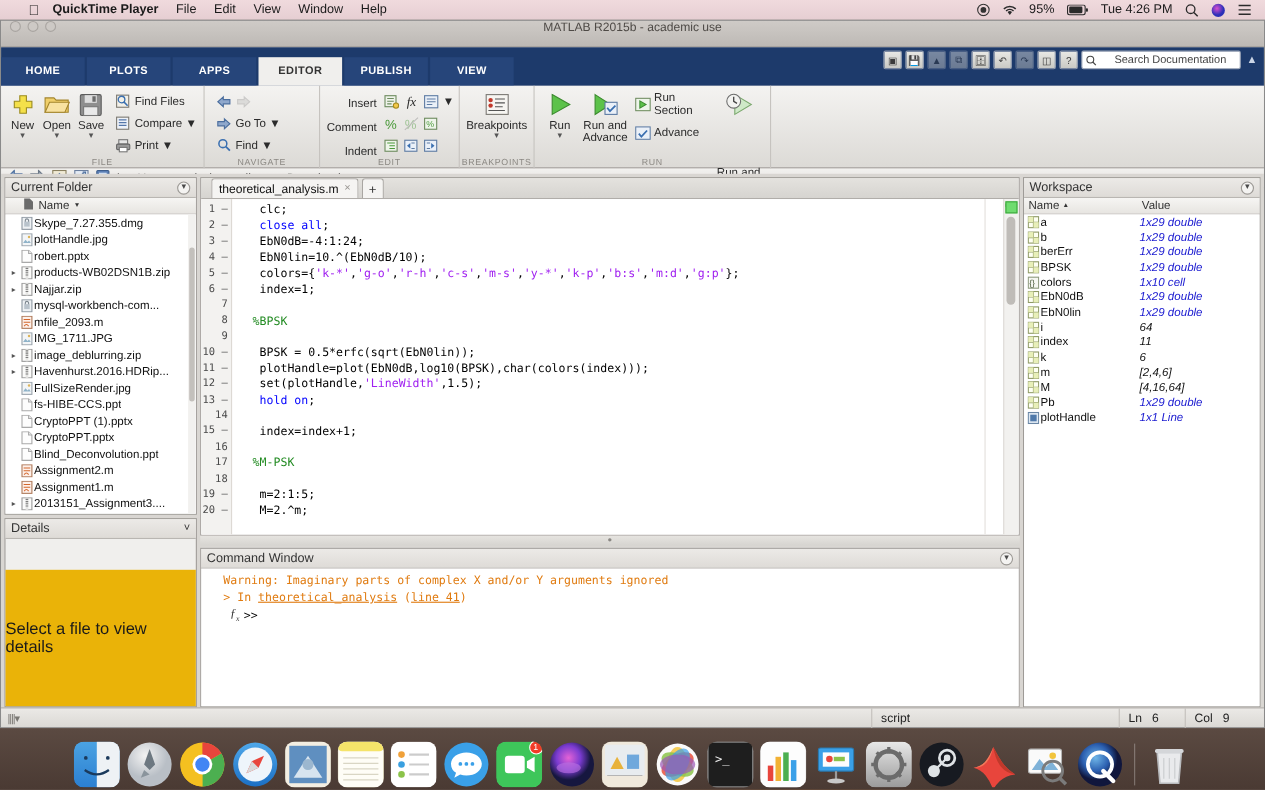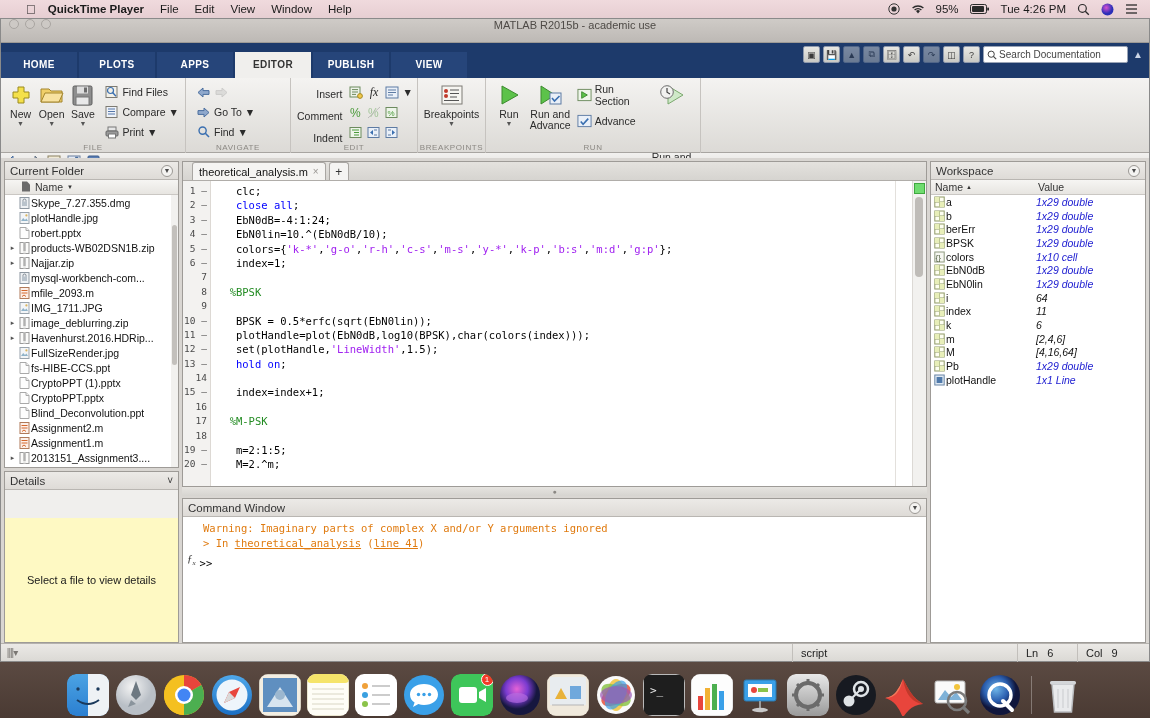--- a/index.html
+++ b/index.html
@@ -55,21 +55,21 @@
   }
   #ribbontabs .iconbox{
     width:17px;height:17px;border-radius:2px;
     background:linear-gradient(#e8e8e4,#c9c9c4);
     border:1px solid #8e99ad; display:flex;align-items:center;justify-content:center;
     font-size:9px; color:#3a3a3a;
   }
   #ribbontabs .iconbox.dim{ opacity:.45; }
   #searchdoc{
     width:145px;height:17px;background:#fff;border:1px solid #9aa4b6;border-radius:2px;
-    display:flex;align-items:center;padding:0 3px;font-size:10px;color:#444; gap:2px;
+    display:flex;align-items:center;padding:0 3px;font-size:10px;color:#444; gap:16px;
   }
   #ribbontabs .arrowdown{ color:#cbd5e6; font-size:10px; padding:0 2px;}
 
   
   #ribbon{
     height:75px; background:linear-gradient(#f4f3f1,#dcdad6);
     border-bottom:1px solid #a8a5a1; display:flex; position:relative;
   }
   .rgroup{ position:relative; height:75px; display:flex; flex-direction:column;
            border-right:1px solid #c6c3bf; }
@@ -122,21 +122,21 @@
   #cflist{ flex:1; overflow:hidden; background:#fff; position:relative;}
   .frow{ height:15px; display:flex; align-items:center; font-size:10.5px; color:#111; padding-left:2px;}
   .frow .tw{ width:11px; text-align:center; font-size:7px; color:#555;}
   .frow .fi{ width:13px; display:flex; align-items:center; justify-content:center;}
   .frow .fn{ white-space:nowrap; overflow:hidden;}
   #cfscroll{ position:absolute; right:0; top:0; width:7px; bottom:0; background:#f2f1ef;}
   #cfscroll .thumb{ position:absolute; left:1px; width:5px; top:30px; height:140px;
                     background:#c3c0bc; border-radius:3px;}
   #details{ height:172px; margin-top:3px;}
   #detbody{ flex:1; display:flex; align-items:center; justify-content:center;
-            font-size:11px; color:#1a1a1a; background:#fef9c3;margin-top:28px;}
+            font-size:15px; color:#1a1a1a; background:#eab308;margin-top:28px;}
 
   
   #centercol{ flex:1; display:flex; flex-direction:column; padding:3px 0 0 3px; min-width:0;}
   #editorpanel{ height:326px; }
   #edhead{ height:19px; background:linear-gradient(#eceae7,#dedbd7);
     border-bottom:1px solid #b9b6b2; display:flex; align-items:center; gap:4px;
     padding:0 5px; font-size:11.5px; color:#222;}
   #edhead .sp{ margin-left:auto; display:flex; align-items:center; gap:7px;}
   #edhead .xb{ font-size:12px; color:#333; cursor:default;}
   #tabstrip{ height:19px; background:linear-gradient(#e4e2de,#d6d4d0);
@@ -164,21 +164,21 @@
   #edscroll .mark{ position:absolute; left:1px; top:4px; width:9px; height:3px; background:#555;}
   #edscroll .thumb{ position:absolute; left:2px; top:16px; width:8px; height:80px;
       background:#bfbcb8; border-radius:4px;}
   #hsplit{ height:9px; background:linear-gradient(#e6e4e0,#d6d4d0);
     display:flex; align-items:center; justify-content:center; font-size:7px; color:#8a8783;}
   #cmdpanel{ flex:1; min-height:0; margin-top:2px;}
   #cmdbody{ flex:1; background:#fff; padding:4px 0 0 0; font-family:"DejaVu Sans Mono", monospace;
             font-size:10.5px; position:relative;}
   #cmdbody .warn{ color:#e07b10; padding-left:20px; line-height:15px;}
   #cmdbody .warn a{ color:#e07b10; text-decoration:underline;}
-  #cmdbody .prompt{ display:flex; align-items:flex-end; gap:4px; padding-left:4px; line-height:15px;}
+  #cmdbody .prompt{ display:flex; align-items:center; gap:4px; padding-left:4px; line-height:15px;margin-left:22px;}
   #cmdbody .fx{ font-style:italic; font-family:"Liberation Serif", serif; font-size:11px; color:#333;}
 
   
   #rightcol{ width:222px; padding:3px 3px 0 3px; display:flex; flex-direction:column;}
   #workspace{ flex:1; min-height:0;}
   #wshdr{ height:15px; background:linear-gradient(#f6f5f3,#e7e5e1);
     border-bottom:1px solid #cac7c3; display:flex; align-items:center;
     font-size:10.5px; color:#333;}
   #wshdr .c1{ width:105px; padding-left:4px; display:flex; align-items:center; gap:3px;}
   #wshdr .c2{ padding-left:2px;}

